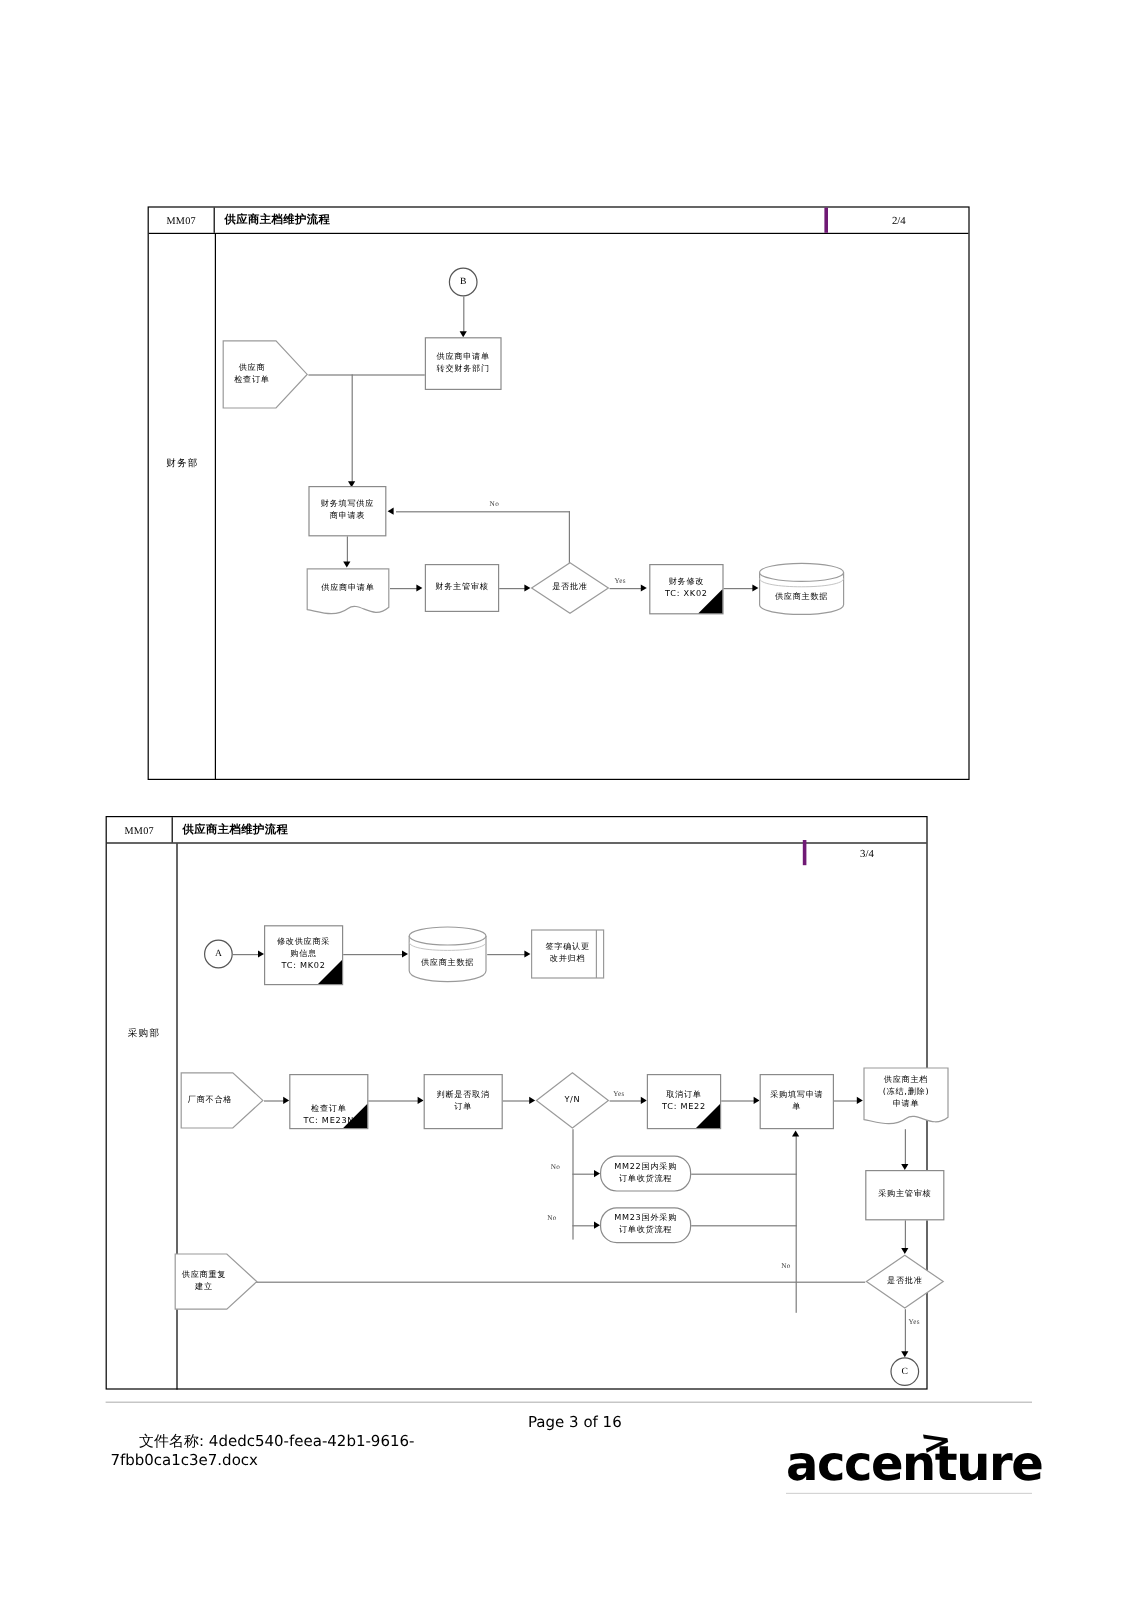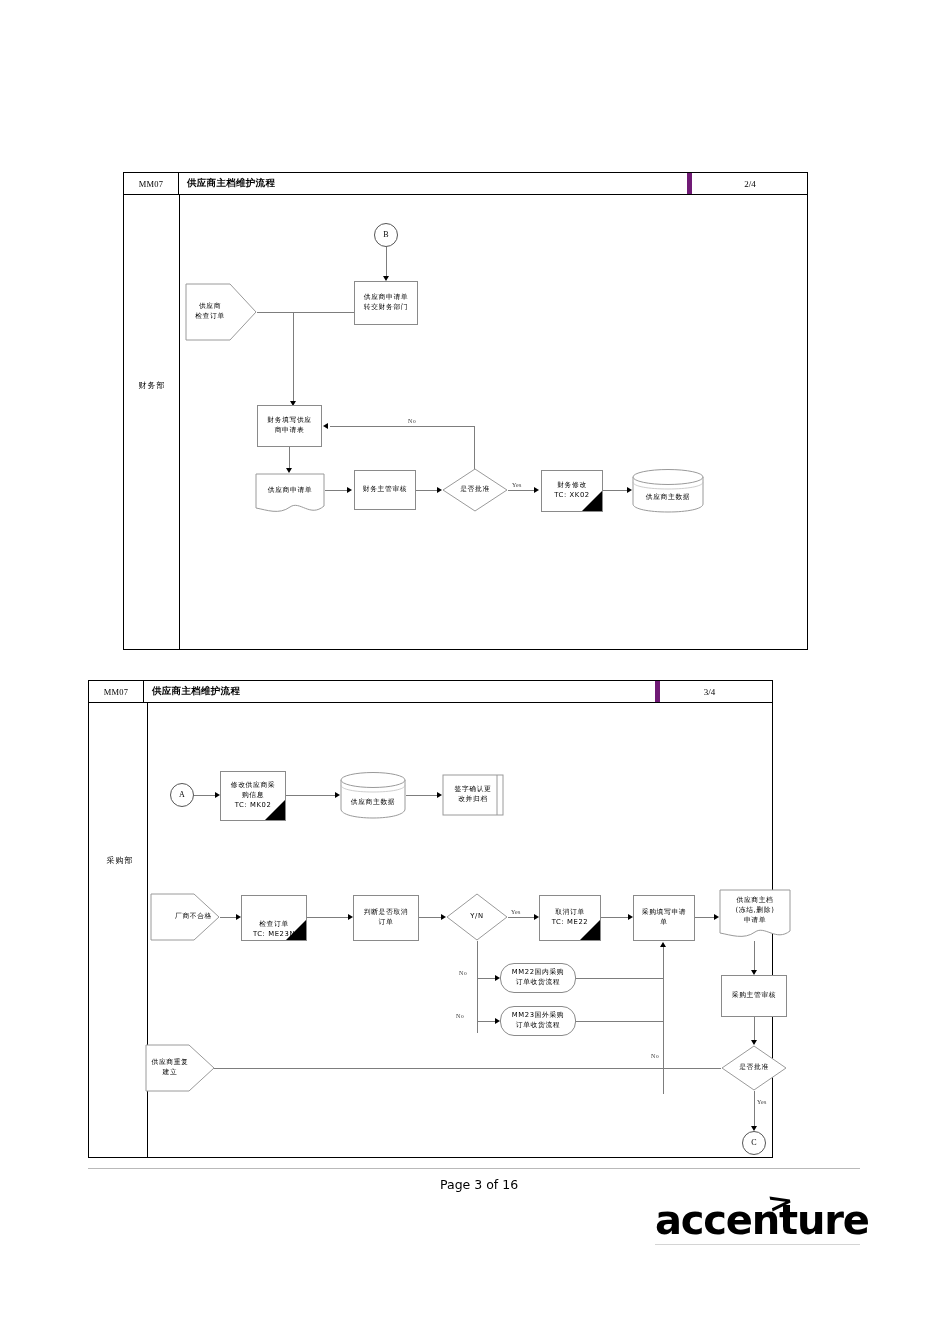--- a/index.html
+++ b/index.html
@@ -62,21 +62,21 @@
     padding-left: 8px;
     font-size: 9.5px;
     font-weight: bold;
     font-family: Liberation Serif, serif;
     letter-spacing: 0.3px;
   }
   .fc-head-pagecell {
     position: absolute;
     top: 0;
     height: 21px;
-    border-left: 5px solid #701a75;
+    border-left: 3px solid #701a75;
     box-sizing: border-box;
     display: flex;
     align-items: center;
     justify-content: center;
     font-size: 9px;
   }
   .fc-lane-divider {
     position: absolute;
     top: 22px;
     width: 0;
@@ -369,21 +369,21 @@
       <div class="shape-text" style="padding-top:14px;">供应商主数据</div>
     </div>
 
   </div>
 
   <div class="fc-frame" style="left:88px; top:680px; width:685px; height:478px;">
 
     <div class="fc-head">
       <div class="fc-head-code">MM07</div>
       <div class="fc-head-title">供应商主档维护流程</div>
-      <div class="fc-head-pagecell" style="left:566px; width:104px;">3/4</div>
+      <div class="fc-head-pagecell" style="left:580px; width:104px;margin-top:19px;">3/4</div>
     </div>
 
     <div class="fc-lane-divider" style="left:58px; height:455px;"></div>
     <div class="fc-lane-label" style="left:9px; top:174px; width:44px;">采购部</div>
 
     <div class="nd nd-circle" style="left:81px; top:102px; width:24px; height:24px;">
       <span>A</span>
     </div>
     <div class="ln ln-h" style="left:105px; top:114px; width:23px;"></div>
     <div class="arw arw-r" style="left:126px; top:111px;"></div>
@@ -411,21 +411,21 @@
 
     <div class="nd-svgshape" style="left:353px; top:93px; width:62px; height:42px;">
       <svg width="62" height="42" viewBox="0 0 62 42">
         <rect x="1" y="1" width="60" height="40" fill="#ffffff" stroke="#9a9a9a" stroke-width="1"></rect>
         <line x1="55" y1="1" x2="55" y2="41" stroke="#9a9a9a" stroke-width="1"></line>
       </svg>
       <div class="shape-text" style="padding-right:0; white-space:pre-line;">签字确认更
 改并归档</div>
     </div>
 
-    <div class="nd-svgshape" style="left:61px; top:212px; width:70px; height:48px;padding-left:37px;">
+    <div class="nd-svgshape" style="left:61px; top:212px; width:70px; height:48px;">
       <svg width="70" height="48" viewBox="0 0 70 48">
         <polygon points="1,1 44,1 69,24 44,47 1,47" fill="#ffffff" stroke="#9a9a9a" stroke-width="1"></polygon>
       </svg>
       <div class="shape-text" style="padding-right:20px;">厂商不合格</div>
     </div>
     <div class="ln ln-h" style="left:131px; top:236px; width:18px;"></div>
     <div class="arw arw-r" style="left:147px; top:233px;"></div>
 
     <div class="nd nd-proc nd-proc-sap" style="left:152px; top:214px; width:66px; height:46px; white-space:pre-line;align-items:flex-end;">
       <span class="nd-label-text">检查订单
@@ -538,20 +538,23 @@
     <div class="nd nd-circle" style="left:653px; top:450px; width:24px; height:24px;">
       <span>C</span>
     </div>
 
   </div>
 
   <div class="footer-rule"></div>
 
   <div class="footer-left">
     <div class="footer-row">
+      <span class="footer-key">文件名称:</span><span> </span><span class="footer-val">4dedc540-feea-42b1-9616-7fbb0ca1c3e7.docx</span>
+    </div>
+    <div class="footer-row">
       
     </div>
   </div>
 
   <div class="footer-page">Page 3 of 16</div>
 
   <div class="footer-logo">
     <span class="logo-word">accenture</span>
     <span class="logo-arrow">&gt;</span>
     <div class="footer-logo-rule"></div>

